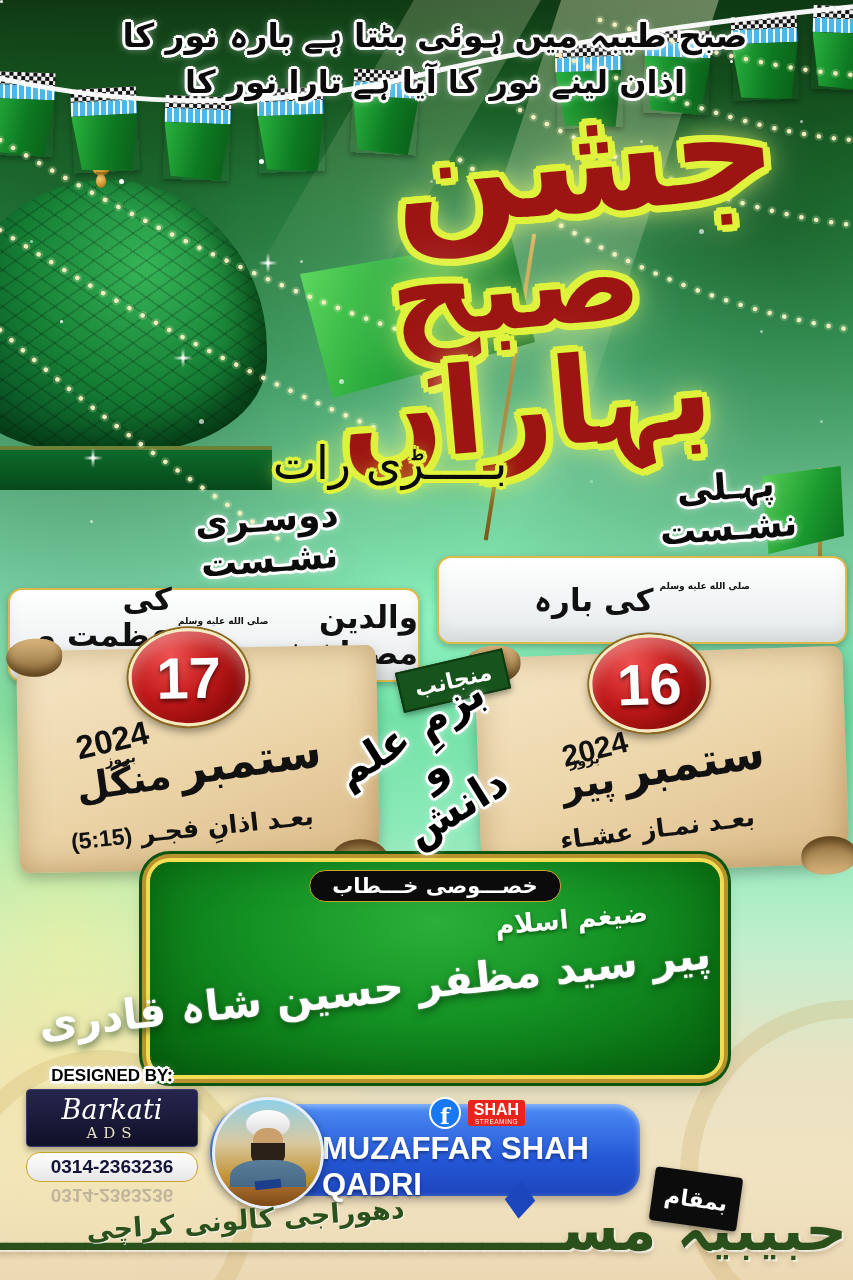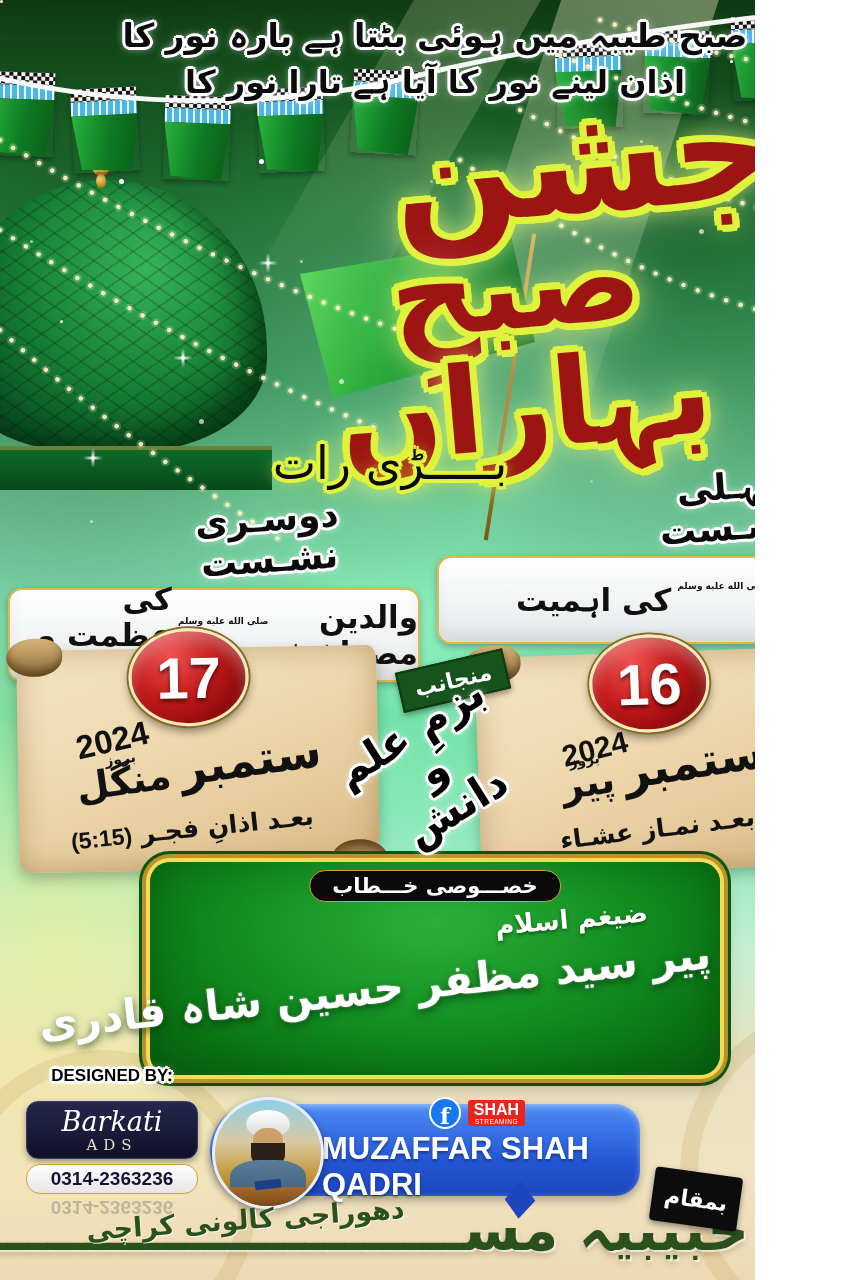--- a/index.html
+++ b/index.html
@@ -1,17 +1,17 @@
 <!DOCTYPE html>
 <html><head>
 <meta charset="utf-8">
 <style>
   html,body { margin:0; padding:0; }
   body { width:853px; height:1280px; font-family:"DejaVu Sans", sans-serif; }
-  .poster { position:relative; width:755px; height:1280px; overflow:hidden;
+  .poster { position:relative; width:853px; height:1280px; overflow:hidden;
     background:
       radial-gradient(circle at 8% 74%, rgba(255,240,140,.55), transparent 28%),
       radial-gradient(circle at 90% 16%, rgba(8,48,16,.55), transparent 40%),
       radial-gradient(circle at 12% 22%, rgba(6,40,14,.55), transparent 38%),
       radial-gradient(circle at 52% 38%, rgba(140,255,190,.35), transparent 45%),
       linear-gradient(180deg,#123d14 0%,#1e6b2a 8%,#2f9c4a 16%,#4cc578 26%,#7fe3ac 38%,#8ff0c2 48%,#6fdda4 56%,#8ae8b8 64%,#c2efcf 74%,#e9e2c2 83%,#f1e3c1 92%,#ecd9b4 100%);
   }
   .abs { position:absolute; }
   .rtl { direction:rtl; }
   
@@ -146,21 +146,21 @@
     border:1.5px solid #caa52e; white-space:nowrap; }
   .speaker-pre { position:absolute; right:72px; top:42px; color:#fff; font-size:26px; font-weight:bold;
     transform:rotate(-5deg); direction:rtl; text-shadow:0 2px 4px rgba(0,40,0,.6); }
   .speaker-name { position:absolute; left:8px; right:8px; top:96px; text-align:center; color:#fff;
     font-size:42px; font-weight:bold; transform:rotate(-6deg); direction:rtl; white-space:nowrap;
     text-shadow:0 3px 8px rgba(0,40,0,.7), 0 0 2px rgba(255,255,255,.8); }
 
   
   .designer { left:26px; top:1066px; width:172px; text-align:center; z-index:9; }
   .designer-label { font-family:"Liberation Sans", sans-serif; font-weight:bold; font-size:17px; color:#000; }
-  .designer-card { margin-top:15px; background:linear-gradient(#26264e,#101028); border-radius:12px;
+  .designer-card { margin-top:3px; background:linear-gradient(#26264e,#101028); border-radius:4px;
     padding:6px 8px 4px; border:1px solid #3a3a6a; box-shadow:0 3px 6px rgba(0,0,0,.35); }
   .designer-brand { font-family:"DejaVu Serif", serif; font-style:italic; color:#fff; font-size:27px; line-height:1; }
   .designer-sub { color:#e8e2c8; font-size:15px; letter-spacing:6px; font-family:"DejaVu Serif", serif; margin-top:1px; }
   .designer-phone { margin:5px auto 0; background:linear-gradient(#ffffff,#e6e6e6); border-radius:14px;
     font-family:"Liberation Sans", sans-serif; font-weight:bold; font-size:19px; color:#14143a;
     padding:3px 4px; border:1px solid #caa52e; }
   .designer-reflection { transform:scaleY(-1); opacity:.22; font-family:"Liberation Sans", sans-serif;
     font-weight:bold; font-size:19px; color:#14143a; margin-top:2px; }
 
   
@@ -318,21 +318,21 @@
   <div class="abs main-title rtl">
     <div class="title-w1 title-stroke">جشن</div>
     <div class="title-w2 title-stroke">صبحِ بہاراں</div>
   </div>
   <div class="abs subtitle rtl oy">بـــــڑی رات</div>
 
   <div class="abs session session-right">
     <div class="session-heading rtl ow">پہـلی نشـست</div>
     <div class="session-banner">
       <span class="hon">صلى الله عليه وسلم</span>
-      <span>کی اہمیت</span>
+      <span>کی بارہ</span>
     </div>
   </div>
 
   <div class="abs session session-left">
     <div class="session-heading rtl ow">دوسـری نشـست</div>
     <div class="session-banner">
       <span>والدین مصطفیٰ</span>
       <span class="hon">صلى الله عليه وسلم</span>
       <span>کی عظمت و شان</span>
     </div>

